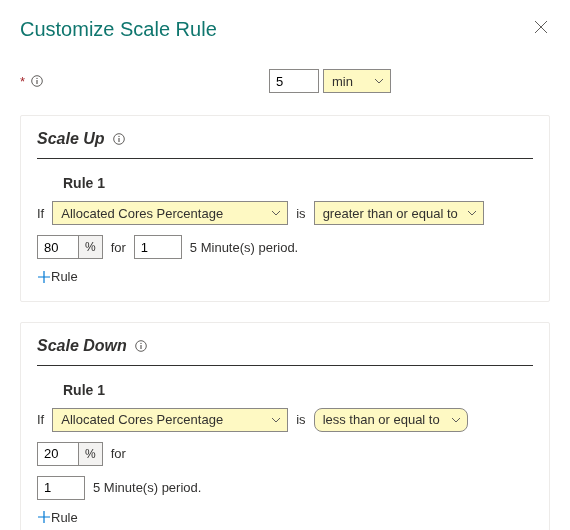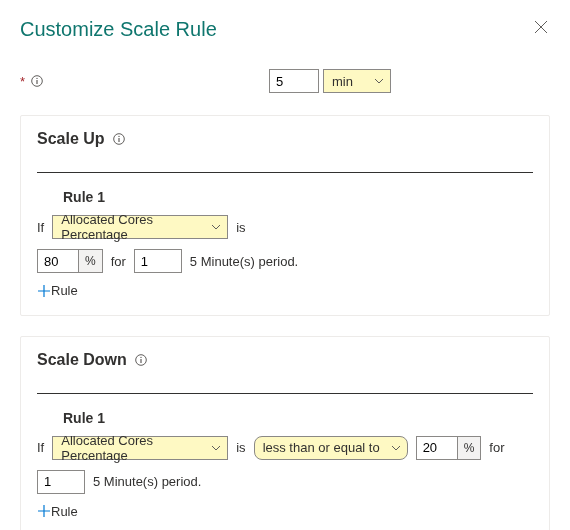--- a/index.html
+++ b/index.html
@@ -64,38 +64,39 @@
     border: 1px solid #8a8886;
     background: #fef9c3;
     display: inline-flex;
     align-items: center;
     padding: 0 6px 0 8px;
     gap: 8px;
     cursor: pointer;
     font-size: 13px;
   }
   .select.min { width: 68px; justify-content: space-between; }
-  .select.metric { width: 176px; justify-content: space-between; }
+  .select.metric { width: 236px; justify-content: space-between; }
   .select.op { width: 170px; justify-content: space-between; }
   .select.op2 { width: 154px; justify-content: space-between; border-radius: 8px; }
   .chevron { color: #605e5c; }
   .chevron svg { display:block; }
   .card {
     border: 1px solid #edebe9;
     border-radius: 2px;
     margin-bottom: 20px;
     padding: 14px 16px 14px 16px;
   }
   .card-head {
     display: flex;
     align-items: center;
     gap: 6px;
-    padding-bottom: 24px;
+    padding-bottom: 10px;
     border-bottom: 1px solid #323130;
     margin-bottom: 16px;
+    font-style: italic;
   }
   .card-head-title {
     font-size: 16px;
     font-weight: 600;
   }
   .rule-head {
     font-weight: 600;
     margin-bottom: 10px;
     font-size: 14px;
     padding-left: 26px;
@@ -203,20 +204,28 @@
     <span class="txt">If</span>
     <div class="select metric">
       <span>Allocated Cores Percentage</span>
       <span class="chevron">
           <svg width="10" height="6" viewBox="0 0 10 6">
             <path d="M1 1 L5 5 L9 1" fill="none" stroke="currentColor" stroke-width="1"></path>
           </svg>
         </span>
     </div>
     <span class="txt">is</span>
+    <div class="select op">
+      <span>greater than or equal to</span>
+      <span class="chevron">
+          <svg width="10" height="6" viewBox="0 0 10 6">
+            <path d="M1 1 L5 5 L9 1" fill="none" stroke="currentColor" stroke-width="1"></path>
+          </svg>
+        </span>
+    </div>
   </div>
 
   <div class="rule-line">
     <div class="pct-wrap">
       <input value="80" style="">
       <span class="pct-unit">%</span>
     </div>
     <span class="txt">for</span>
     <input class="period" value="1" style="">
     <span class="txt">5 Minute(s) period.</span>

